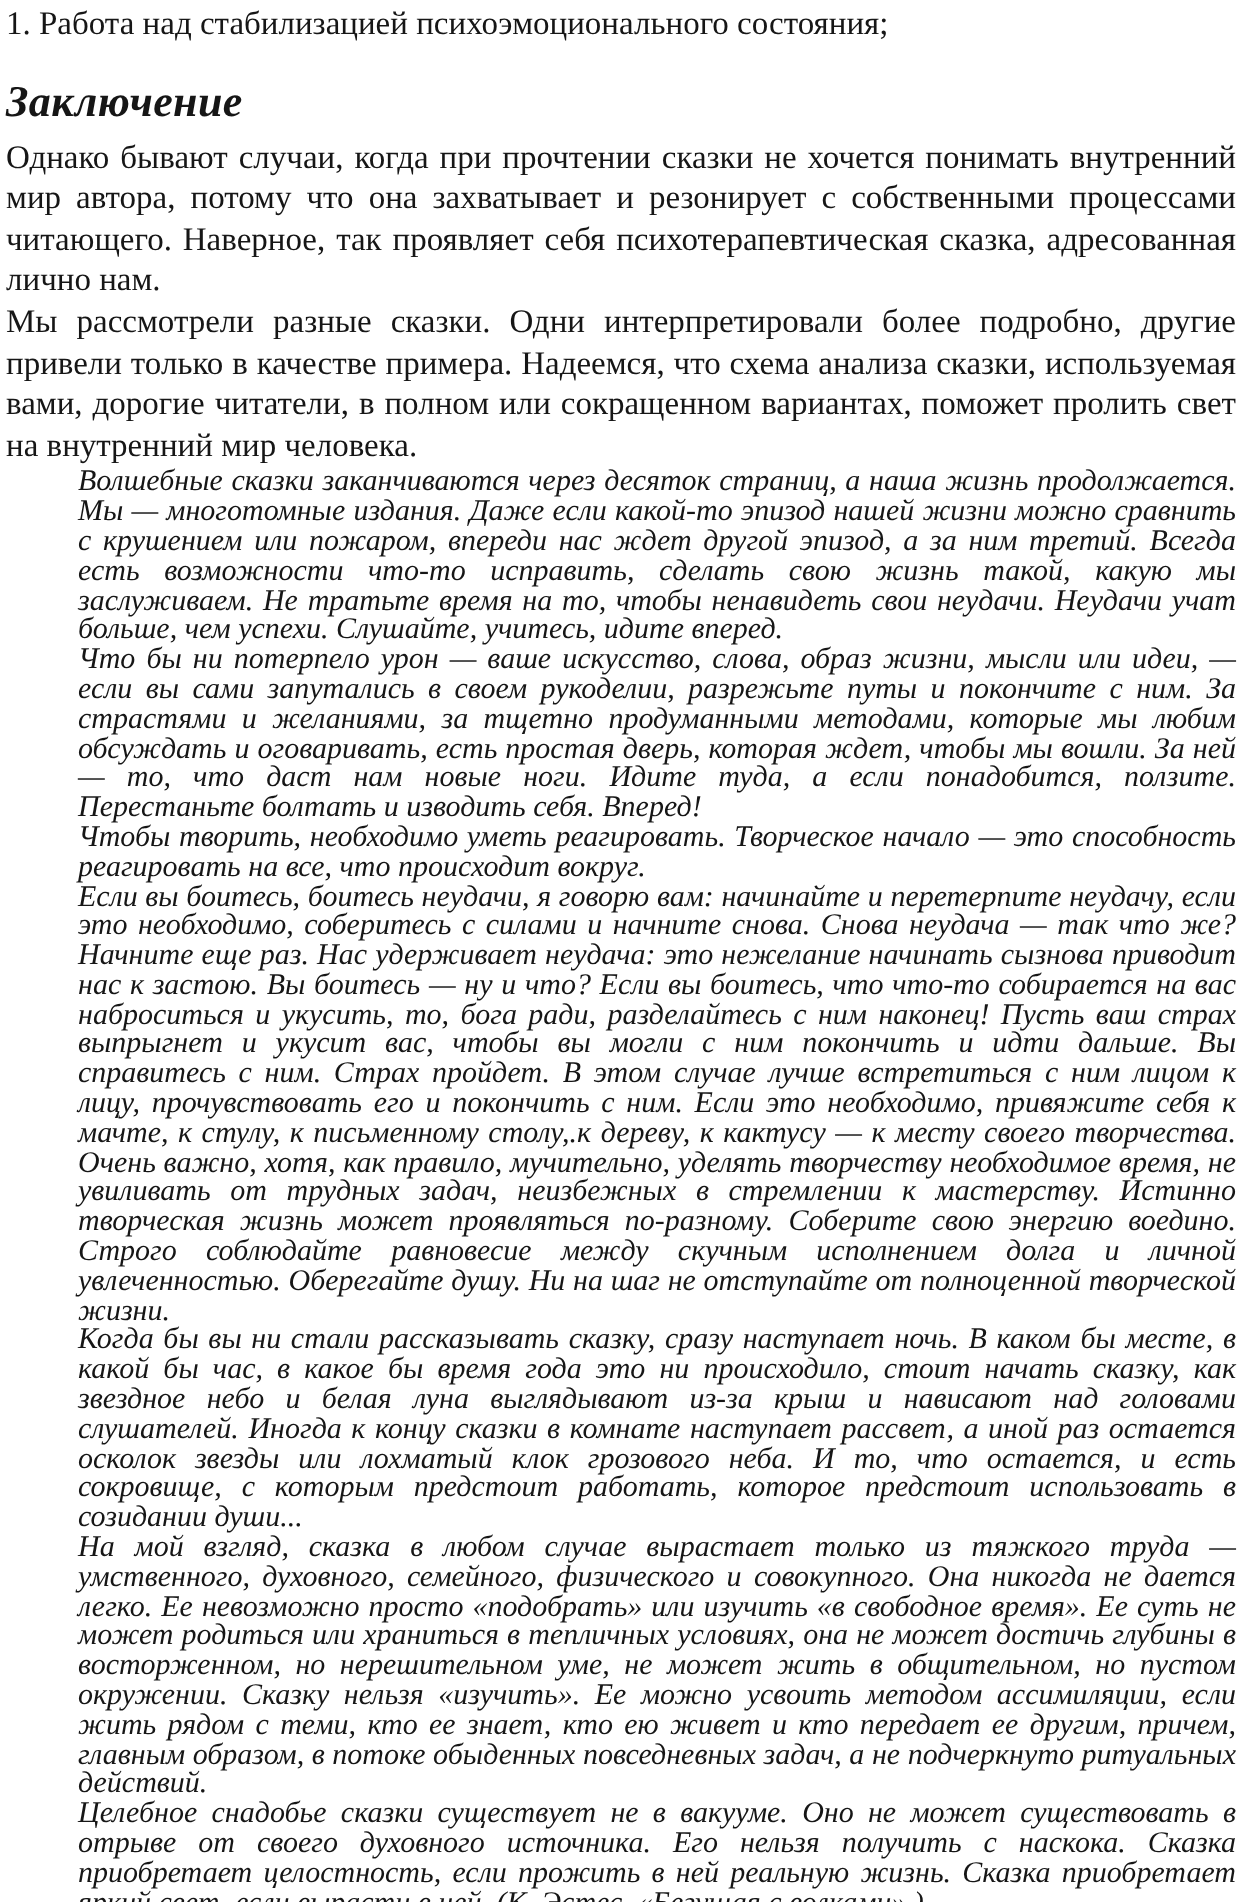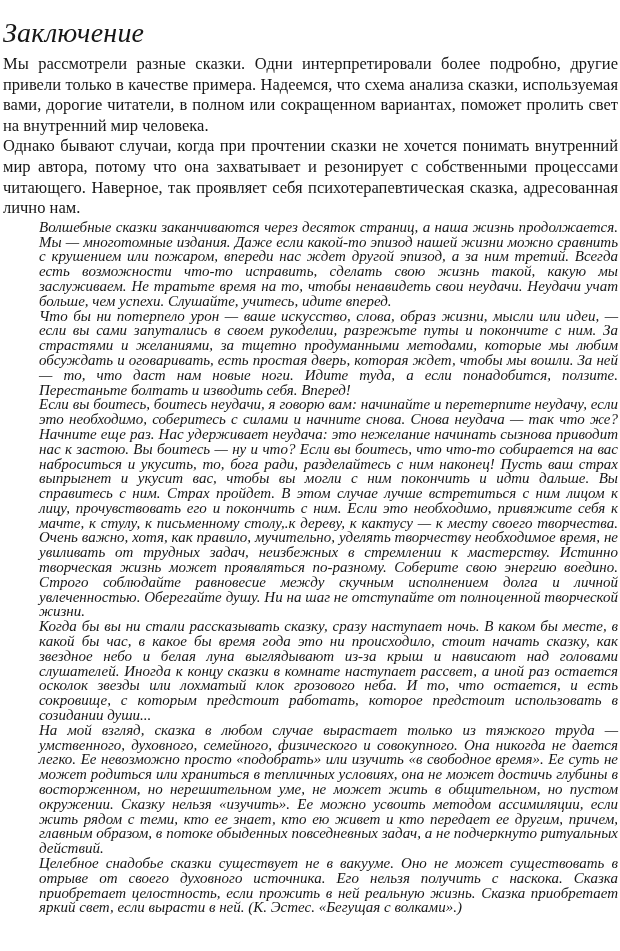--- a/index.html
+++ b/index.html
@@ -21,23 +21,23 @@
   }
   p.body-text {
     margin: 0;
     font-size: 16.5px;
     line-height: 20.6px;
     text-align: justify;
     text-justify: inter-word;
   }
   h1.section-heading {
     margin: 18px 0 5px 0;
-    font-size: 28px;
+    font-size: 22px;
     font-style: italic;
-    font-weight: normal;
+    font-weight: bold;
     letter-spacing: 0.2px;
   }
   h1.heading-conclusion { margin-top: 15px; }
   blockquote.quote {
     margin: 1px 0 0 36px;
     padding: 0;
   }
   blockquote.quote p {
     margin: 0;
     font-size: 15px;
@@ -45,28 +45,30 @@
     line-height: 14.8px;
     text-align: justify;
     text-justify: inter-word;
   }
 </style>
 </head>
 <body>
 
 <div class="page">
 
+  <p class="body-text">1. Работа над стабилизацией психоэмоционального состояния;</p>
 
   <h1 class="section-heading heading-conclusion">Заключение</h1>
 
+  <p class="body-text">Однако бывают случаи, когда при прочтении сказки не хочется понимать внутренний мир автора, потому что она захватывает и резонирует с собственными процессами читающего. Наверное, так проявляет себя психотерапевтическая сказка, адресованная лично нам.</p>
   <p class="body-text">Мы рассмотрели разные сказки. Одни интерпретировали более подробно, другие привели только в качестве примера. Надеемся, что схема анализа сказки, используемая вами, дорогие читатели, в полном или сокращенном вариантах, поможет пролить свет на внутренний мир человека.</p>
-  <p class="body-text">Однако бывают случаи, когда при прочтении сказки не хочется понимать внутренний мир автора, потому что она захватывает и резонирует с собственными процессами читающего. Наверное, так проявляет себя психотерапевтическая сказка, адресованная лично нам.</p>
 
   <blockquote class="quote">
     <p>Волшебные сказки заканчиваются через десяток страниц, а наша жизнь продолжается. Мы — многотомные издания. Даже если какой-то эпизод нашей жизни можно сравнить с крушением или пожаром, впереди нас ждет другой эпизод, а за ним третий. Всегда есть возможности что-то исправить, сделать свою жизнь такой, какую мы заслуживаем. Не тратьте время на то, чтобы ненавидеть свои неудачи. Неудачи учат больше, чем успехи. Слушайте, учитесь, идите вперед.</p>
     <p>Что бы ни потерпело урон — ваше искусство, слова, образ жизни, мысли или идеи, — если вы сами запутались в своем рукоделии, разрежьте путы и покончите с ним. За страстями и желаниями, за тщетно продуманными методами, которые мы любим обсуждать и оговаривать, есть простая дверь, которая ждет, чтобы мы вошли. За ней — то, что даст нам новые ноги. Идите туда, а если понадобится, ползите. Перестаньте болтать и изводить себя. Вперед!</p>
+    <p>Чтобы творить, необходимо уметь реагировать. Творческое начало — это способность реагировать на все, что происходит вокруг.</p>
     <p>Если вы боитесь, боитесь неудачи, я говорю вам: начинайте и перетерпите неудачу, если это необходимо, соберитесь с силами и начните снова. Снова неудача — так что же? Начните еще раз. Нас удерживает неудача: это нежелание начинать сызнова приводит нас к застою. Вы боитесь — ну и что? Если вы боитесь, что что-то собирается на вас наброситься и укусить, то, бога ради, разделайтесь с ним наконец! Пусть ваш страх выпрыгнет и укусит вас, чтобы вы могли с ним покончить и идти дальше. Вы справитесь с ним. Страх пройдет. В этом случае лучше встретиться с ним лицом к лицу, прочувствовать его и покончить с ним. Если это необходимо, привяжите себя к мачте, к стулу, к письменному столу,.к дереву, к кактусу — к месту своего творчества. Очень важно, хотя, как правило, мучительно, уделять творчеству необходимое время, не увиливать от трудных задач, неизбежных в стремлении к мастерству. Истинно творческая жизнь может проявляться по-разному. Соберите свою энергию воедино. Строго соблюдайте равновесие между скучным исполнением долга и личной увлеченностью. Оберегайте душу. Ни на шаг не отступайте от полноценной творческой жизни.</p>
     <p>Когда бы вы ни стали рассказывать сказку, сразу наступает ночь. В каком бы месте, в какой бы час, в какое бы время года это ни происходило, стоит начать сказку, как звездное небо и белая луна выглядывают из-за крыш и нависают над головами слушателей. Иногда к концу сказки в комнате наступает рассвет, а иной раз остается осколок звезды или лохматый клок грозового неба. И то, что остается, и есть сокровище, с которым предстоит работать, которое предстоит использовать в созидании души...</p>
     <p>На мой взгляд, сказка в любом случае вырастает только из тяжкого труда — умственного, духовного, семейного, физического и совокупного. Она никогда не дается легко. Ее невозможно просто «подобрать» или изучить «в свободное время». Ее суть не может родиться или храниться в тепличных условиях, она не может достичь глубины в восторженном, но нерешительном уме, не может жить в общительном, но пустом окружении. Сказку нельзя «изучить». Ее можно усвоить методом ассимиляции, если жить рядом с теми, кто ее знает, кто ею живет и кто передает ее другим, причем, главным образом, в потоке обыденных повседневных задач, а не подчеркнуто ритуальных действий.</p>
     <p>Целебное снадобье сказки существует не в вакууме. Оно не может существовать в отрыве от своего духовного источника. Его нельзя получить с наскока. Сказка приобретает целостность, если прожить в ней реальную жизнь. Сказка приобретает яркий свет, если вырасти в ней. (К. Эстес. «Бегущая с волками».)</p>
   </blockquote>
 
 </div>
 
 </body></html>

